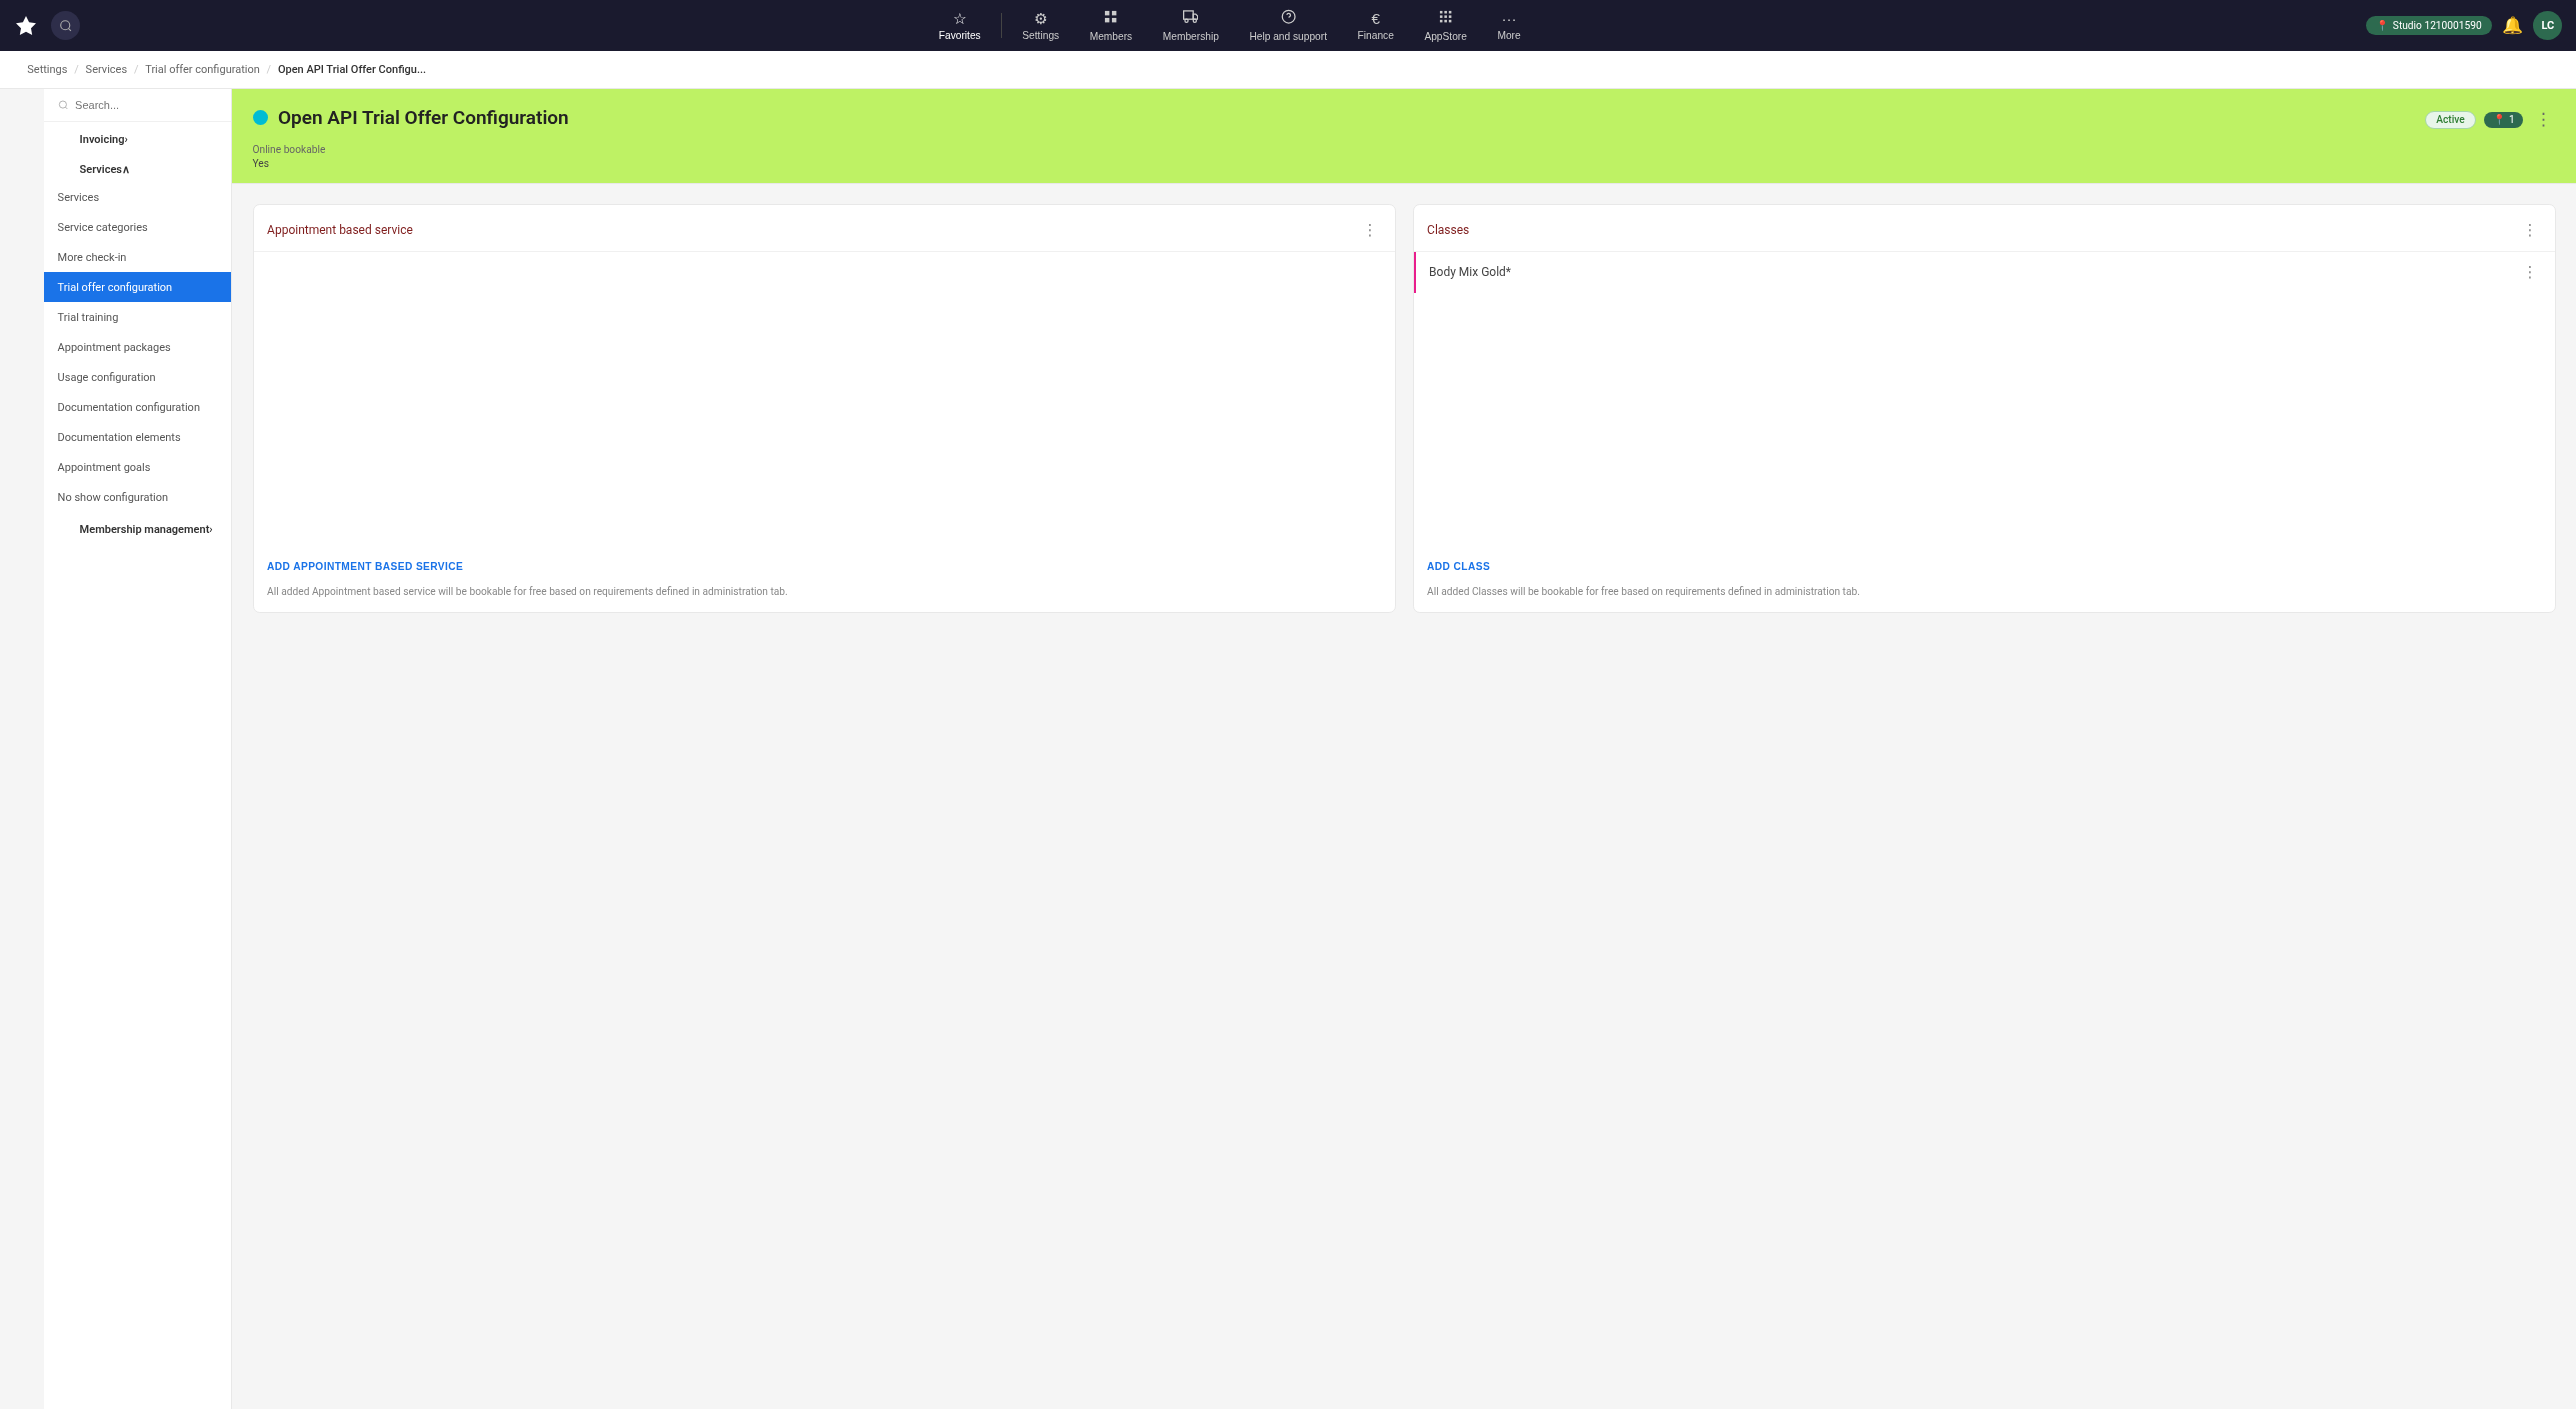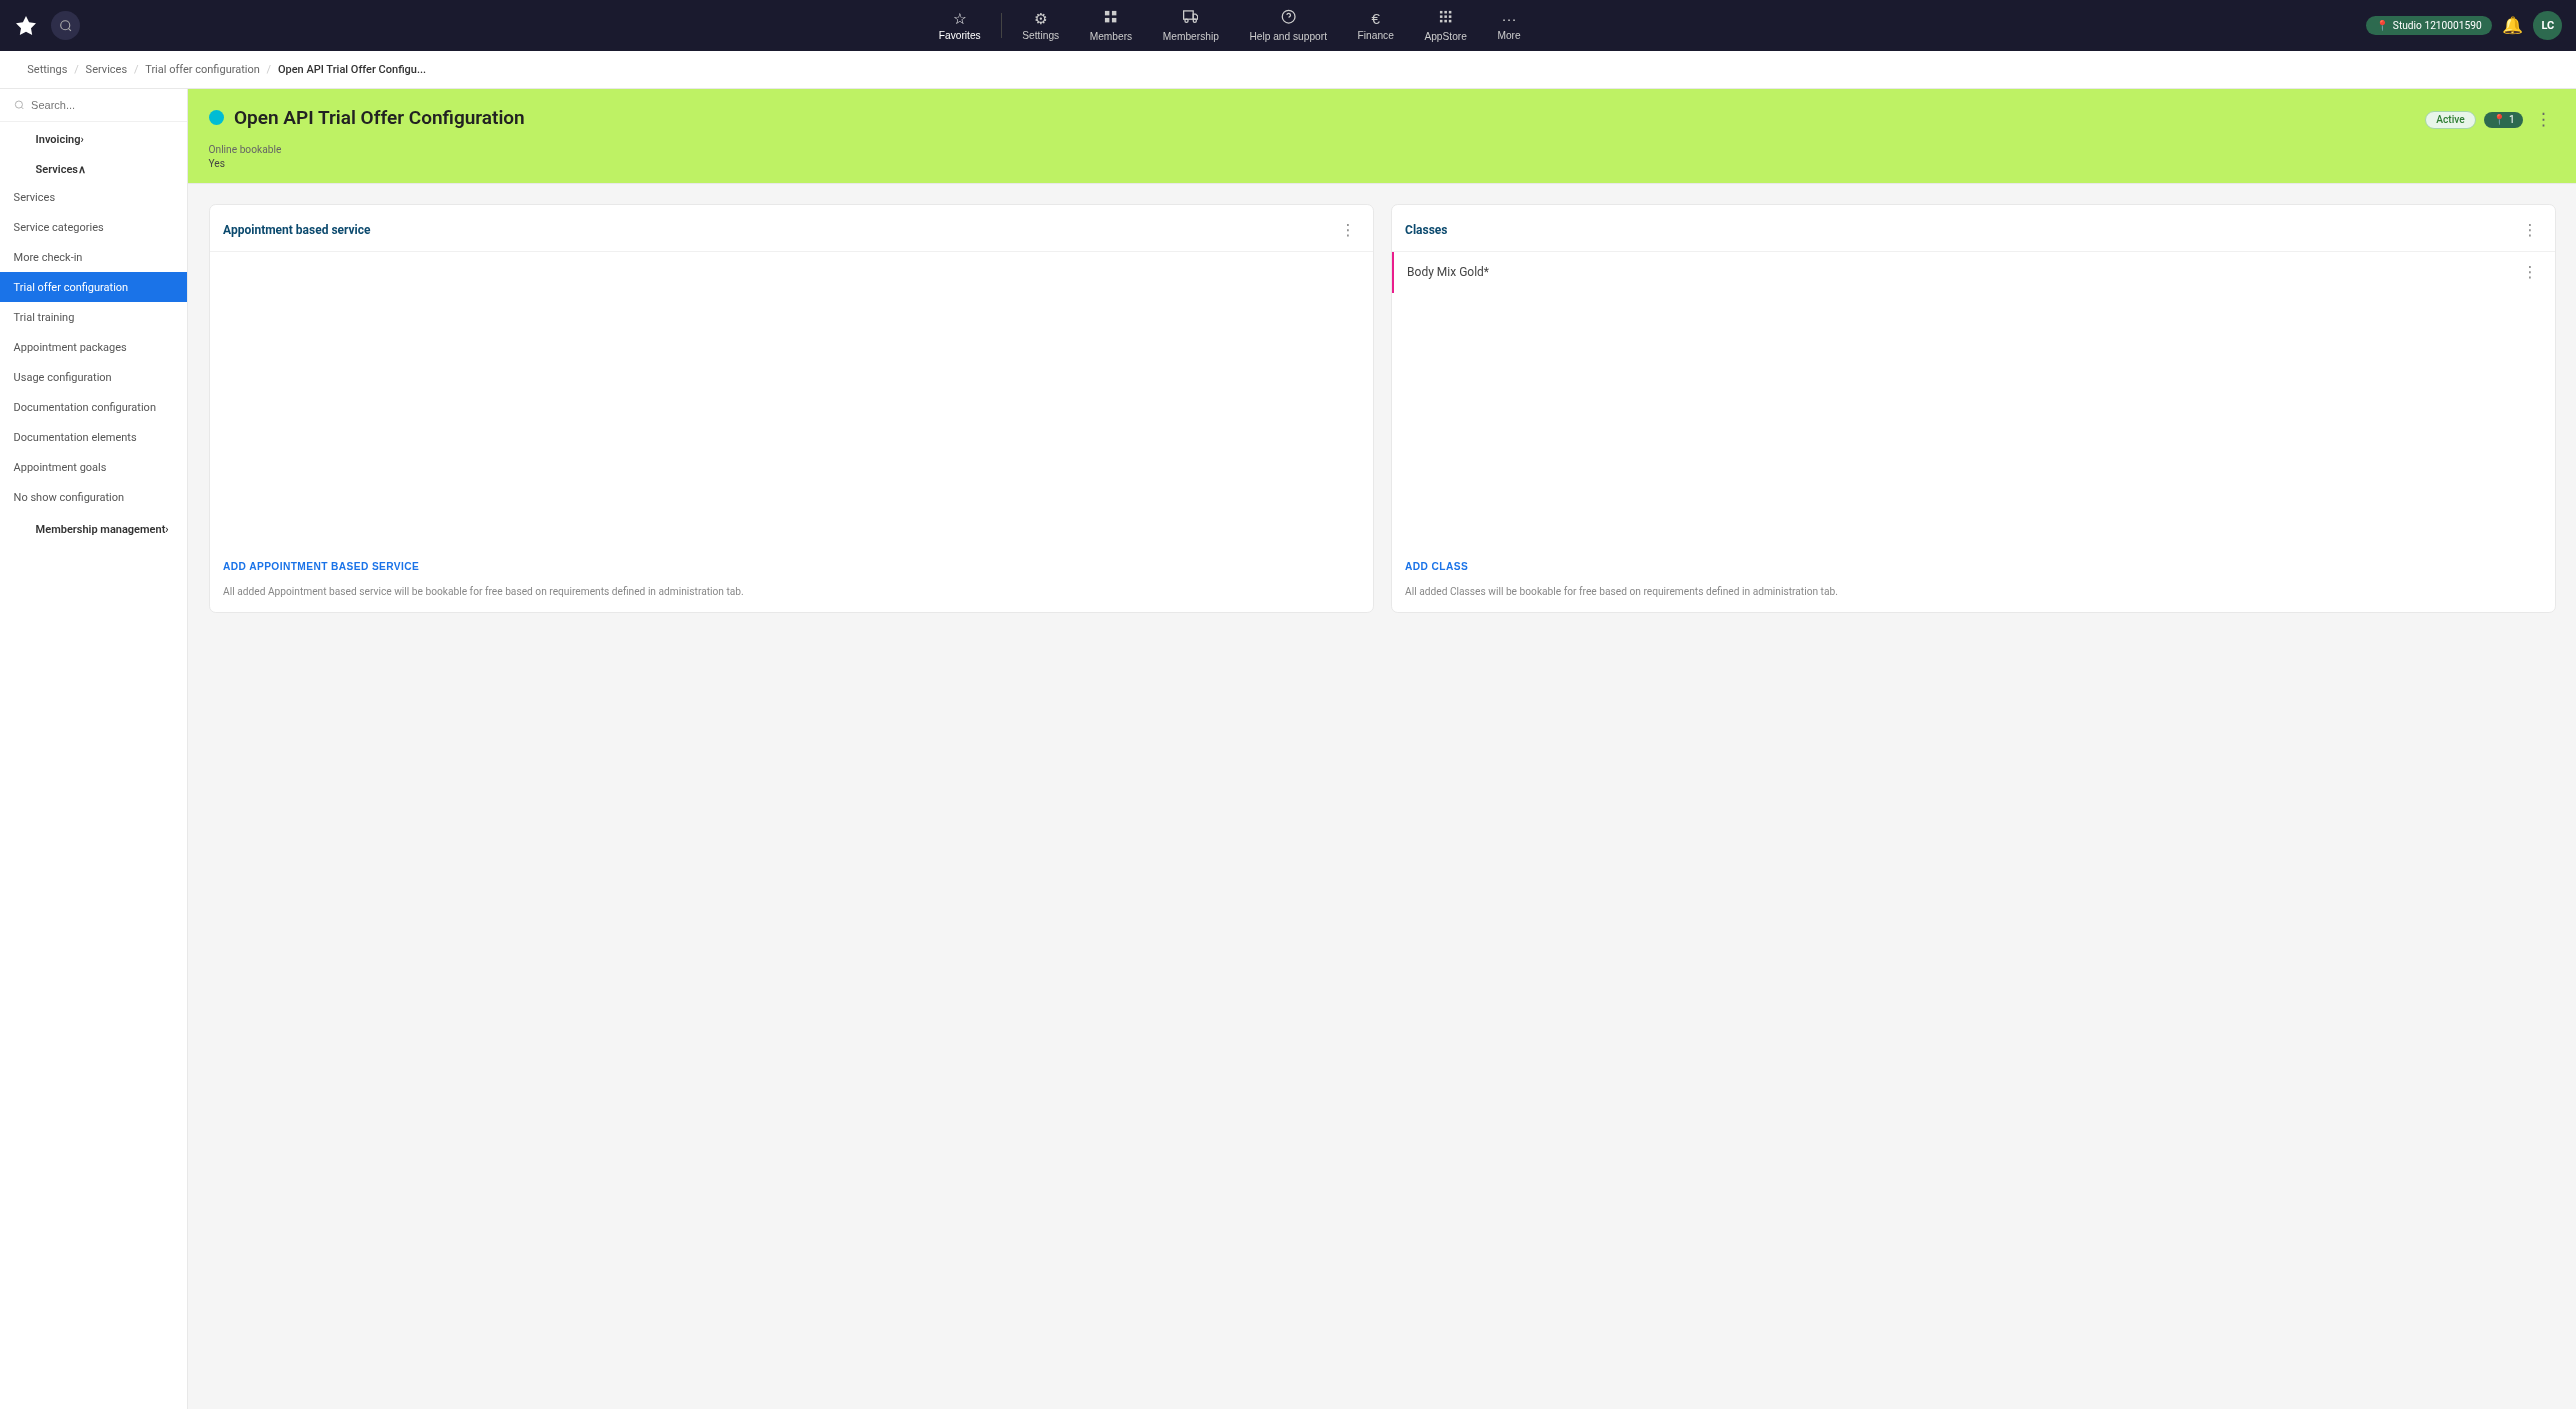--- a/index.html
+++ b/index.html
@@ -114,20 +114,21 @@
       display: flex;
       align-items: center;
     }
     .breadcrumb-separator { color: #ccc; }
     .breadcrumb-item.active { color: #333; font-weight: 500; }
 
     
     .layout {
       display: flex;
       height: calc(100vh - 89px);
+      padding-left: 44px;
     }
 
     
     .sidebar {
       width: 188px;
       background: white;
       border-right: 0.9px solid #e8e8e8;
       overflow-y: auto;
       flex-shrink: 0;
     }
@@ -290,22 +291,22 @@
     }
     .card-header {
       display: flex;
       align-items: center;
       justify-content: space-between;
       padding: 13.6px 13.6px 10.2px;
       border-bottom: 0.9px solid #f0f0f0;
     }
     .card-title {
       font-size: 12px;
-      color: #0c4a6e;
-      font-weight: 700;
+      color: #7f1d1d;
+      font-weight: 400;
     }
     .card-menu-btn {
       background: none;
       border: none;
       cursor: pointer;
       color: #888;
       font-size: 15.3px;
       padding: 1.7px 3.4px;
     }
     .card-body {

